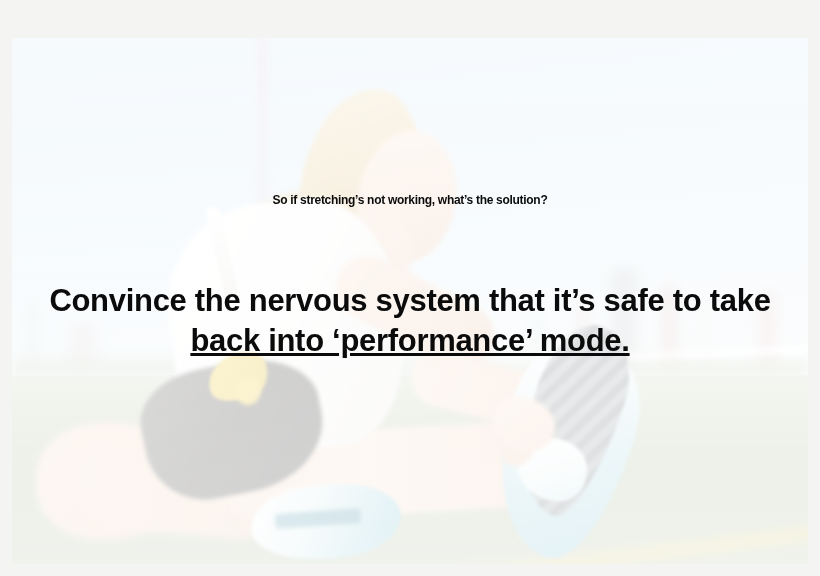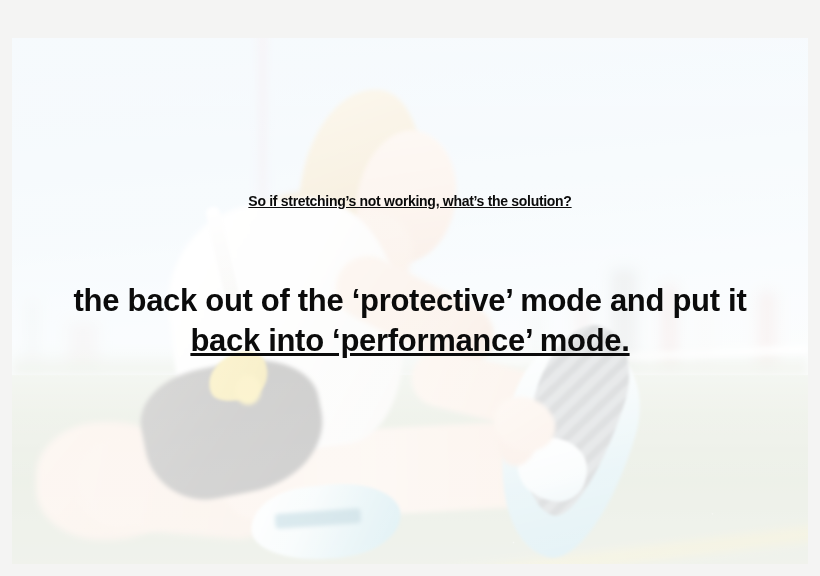--- a/index.html
+++ b/index.html
@@ -293,21 +293,21 @@
       <div class="sh sole-heel"></div>
       <div class="sh toes"></div>
       <div class="sh hand"></div>
     </div>
 
     <div class="veil"></div>
     <div class="veil2"></div>
   </div>
 
   <div class="text-layer">
-    <div class="headline" style="font-size: 14px; text-decoration: underline;">So if stretching’s not working, what’s the solution?</div>
+    <div class="headline" style="font-size: 12px;">So if stretching’s not working, what’s the solution?</div>
 
     <div class="body-copy">
-      <span class="ln" style="font-size: 31px;">the back out of the ‘protective’ mode and put it</span>
+      <span class="ln" style="font-size: 31px;">Convince the nervous system that it’s safe to take</span>
       <span class="ln" style="font-size: 31px; text-decoration: underline;">back into ‘performance’ mode.</span>
     </div>
   </div>
 
 </div>
 
 </body></html>

